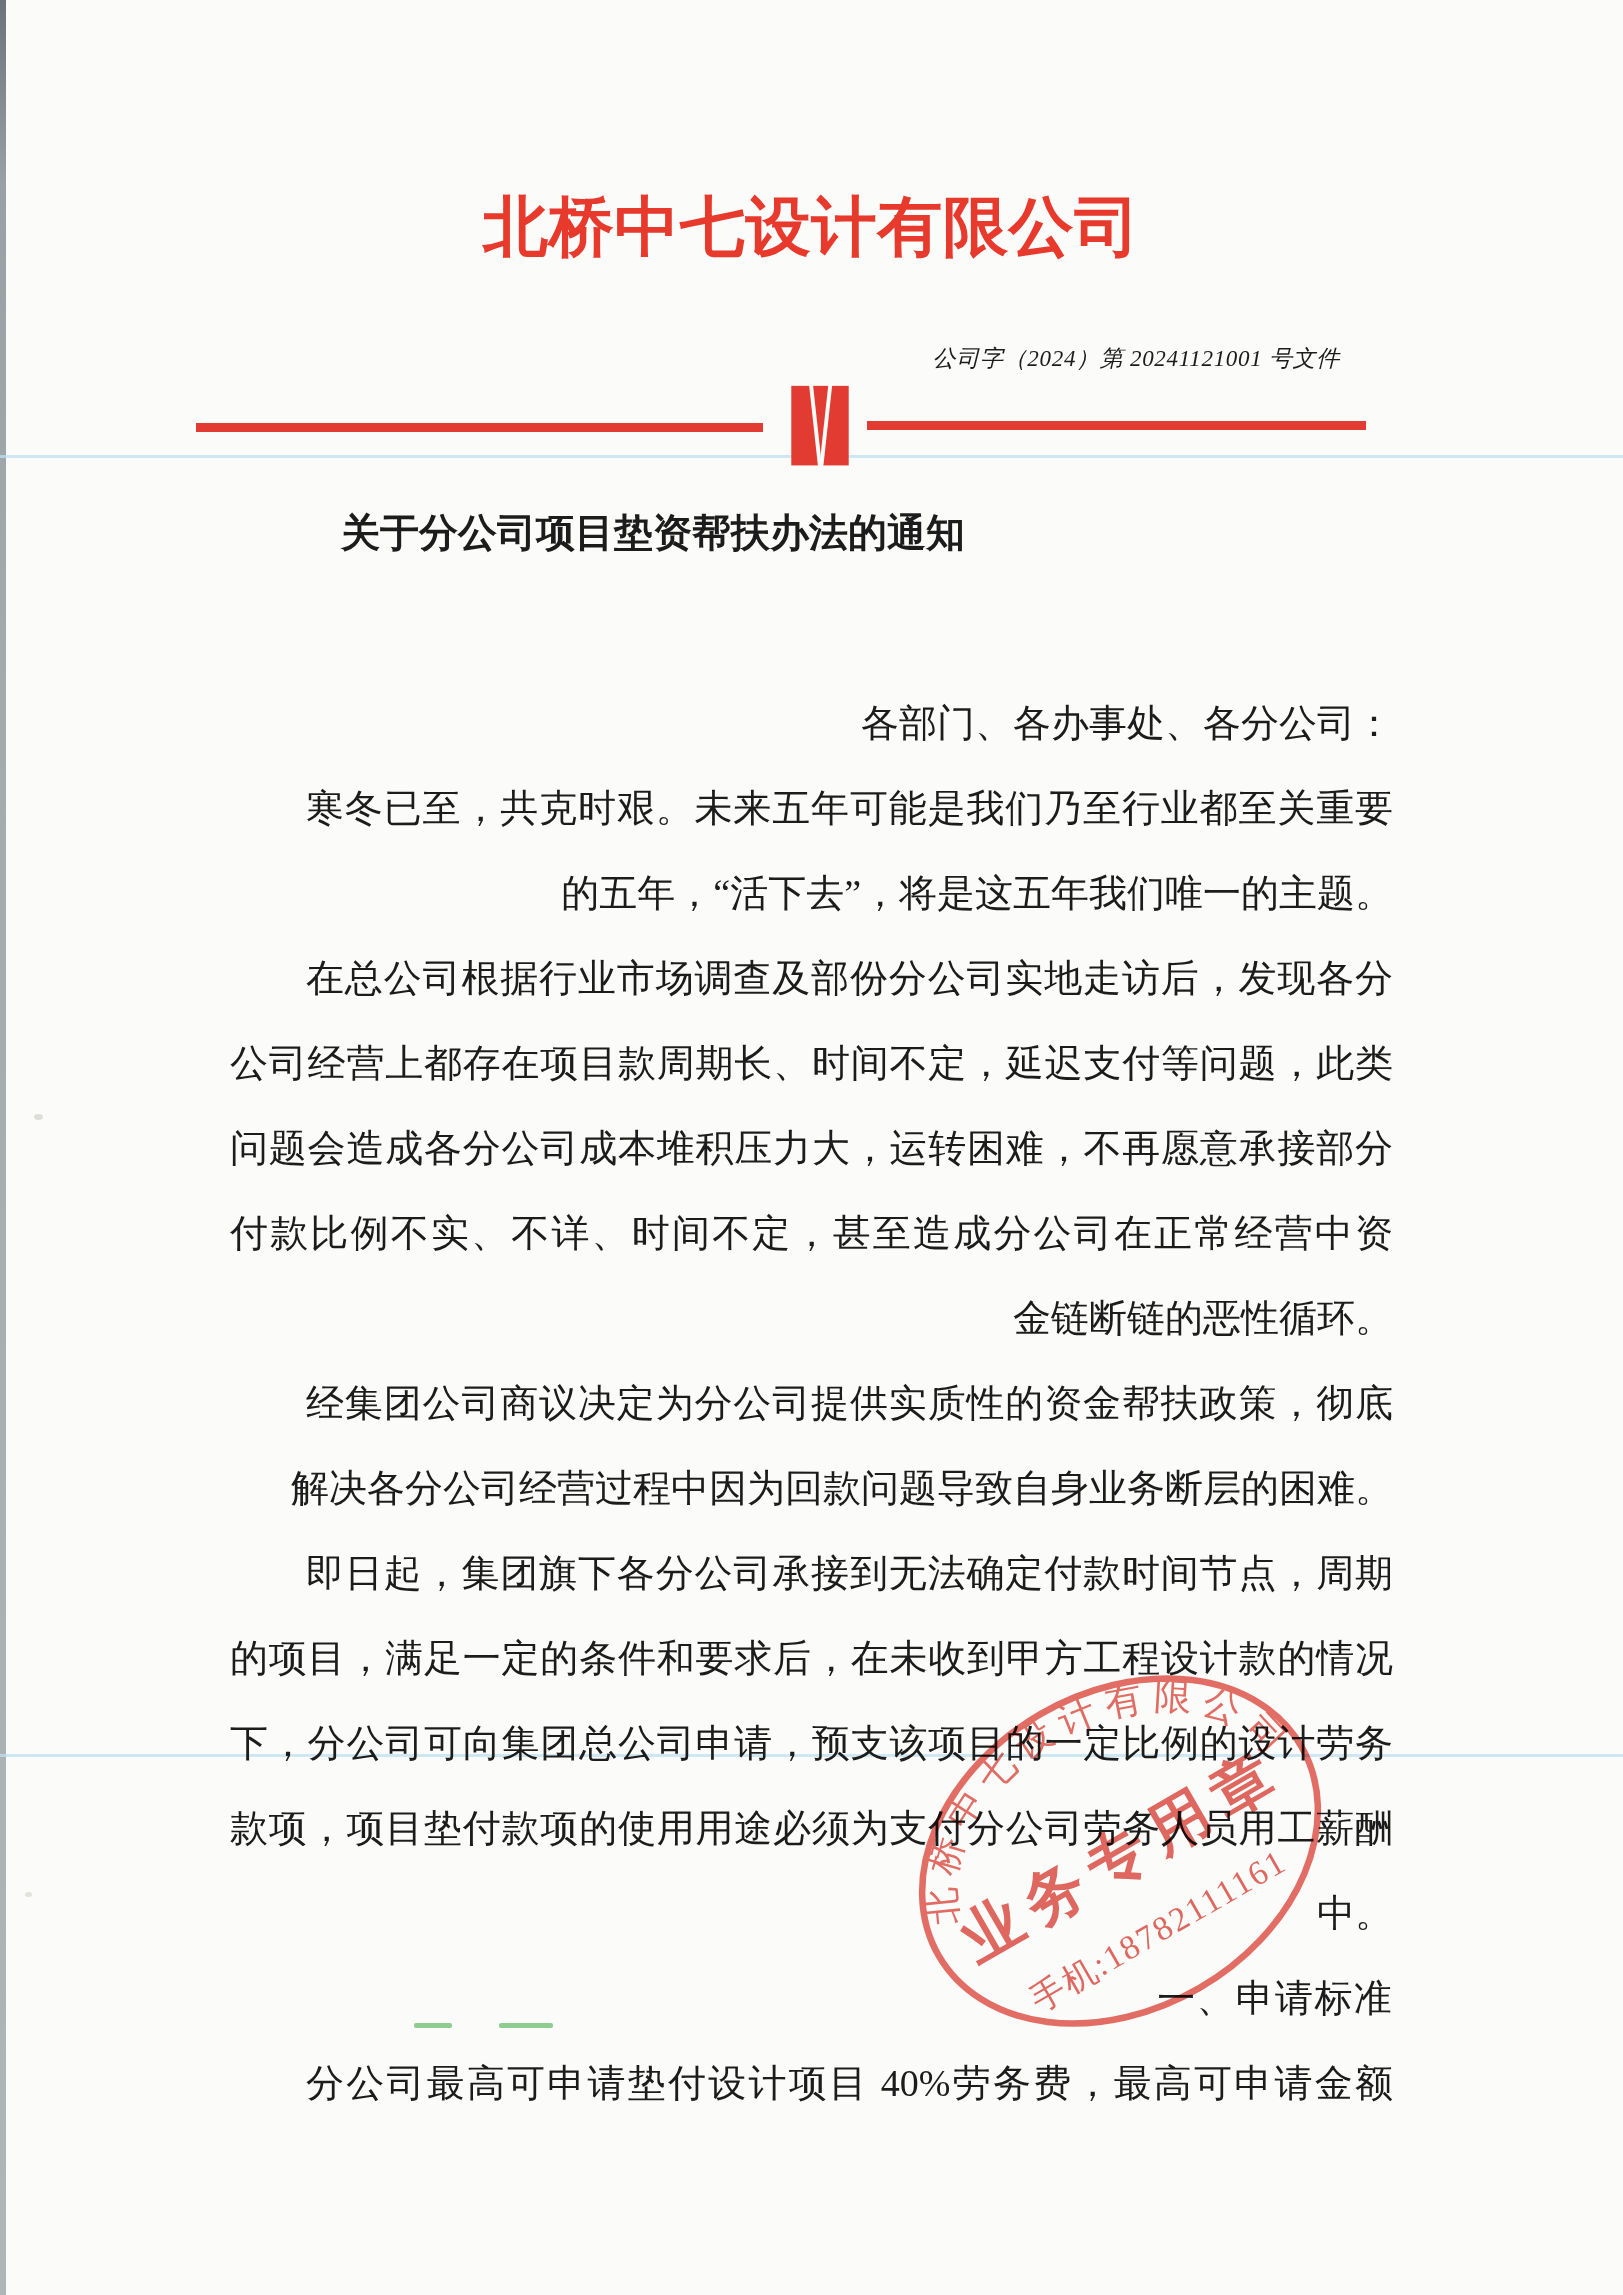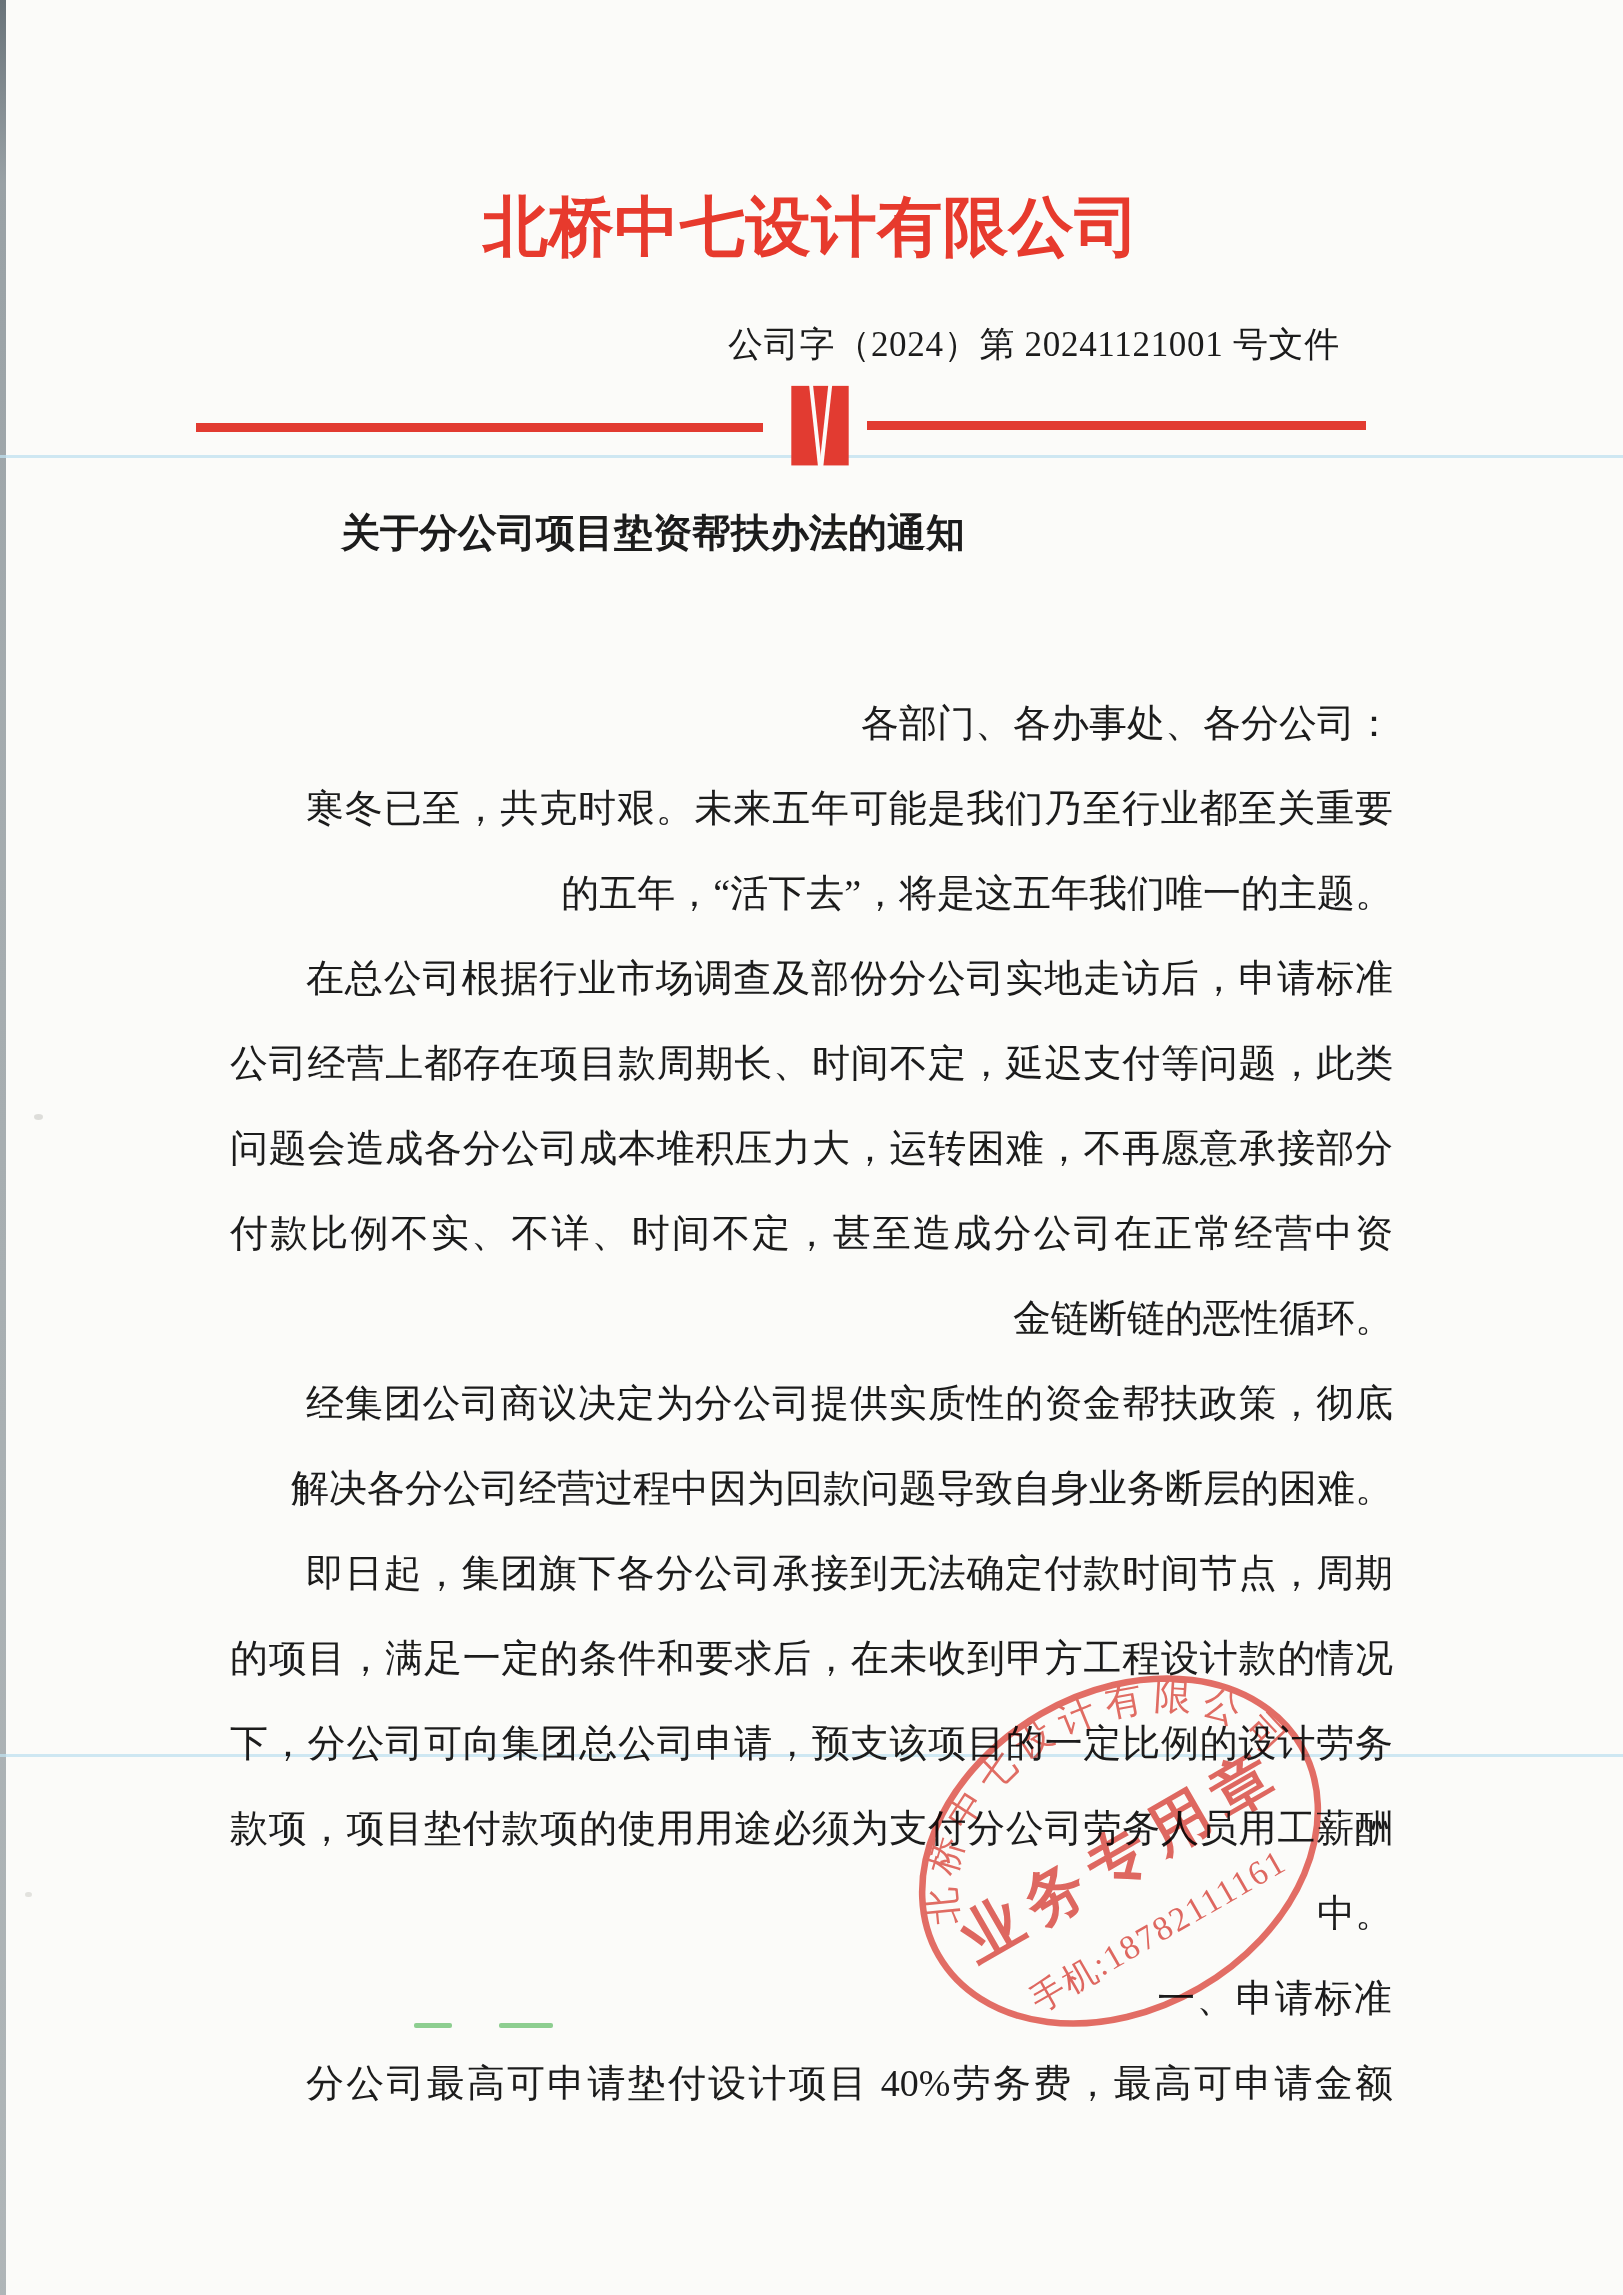--- a/index.html
+++ b/index.html
@@ -20,22 +20,22 @@
   .green-mark-1{left:414px;top:2023px;width:38px;}
   .green-mark-2{left:499px;top:2023px;width:54px;}
   .speck{position:absolute;background:#c9c9c4;border-radius:50%;}
   .speck-1{left:34px;top:1114px;width:9.2px;height:5.9px;opacity:.6;}
   .speck-2{left:25px;top:1892px;width:6.5px;height:5.2px;opacity:.5;}
 
   
   .company-title{position:absolute;left:0;top:185px;width:1623px;margin:0;
     text-align:center;color:var(--title-red);font-size:65px;font-weight:bold;
     letter-spacing:0.7px;line-height:85px;font-family:"Liberation Serif", serif;}
-  .doc-number{position:absolute;top:324px;right:283px;color:var(--ink);
-    font-size:35px;line-height:41px;letter-spacing:0.7px;}
+  .doc-number{position:absolute;top:338px;right:283px;color:var(--ink);
+    font-size:23px;line-height:41px;letter-spacing:0.7px;font-style:italic;}
 
   
   .divider-line{position:absolute;background:var(--line-red);height:8.5px;}
   .divider-left{left:196px;top:423px;width:567px;}
   .divider-right{left:867px;top:421px;width:499px;}
   .logo{position:absolute;left:790px;top:383px;width:60px;height:84px;}
 
   
   .doc-title{position:absolute;left:0;top:503px;width:1306px;margin:0;
     text-align:center;color:var(--ink);font-size:39px;font-weight:bold;
@@ -76,21 +76,21 @@
     <path d="M62,0 L48,128" stroke="#fbfbf9" stroke-width="6" fill="none"></path>
   </svg>
   <div class="divider-line divider-right"></div>
 
   <h2 class="doc-title">关于分公司项目垫资帮扶办法的通知</h2>
 
   <div class="body-text" id="body-lines">
       <div class="line">各部门、各办事处、各分公司：</div>
       <div class="line indent justify">寒冬已至，共克时艰。未来五年可能是我们乃至行业都至关重要</div>
       <div class="line">的五年，“活下去”，将是这五年我们唯一的主题。</div>
-      <div class="line indent justify">在总公司根据行业市场调查及部份分公司实地走访后，申请标准</div>
+      <div class="line indent justify">在总公司根据行业市场调查及部份分公司实地走访后，发现各分</div>
       <div class="line justify">公司经营上都存在项目款周期长、时间不定，延迟支付等问题，此类</div>
       <div class="line justify">问题会造成各分公司成本堆积压力大，运转困难，不再愿意承接部分</div>
       <div class="line justify">付款比例不实、不详、时间不定，甚至造成分公司在正常经营中资</div>
       <div class="line">金链断链的恶性循环。</div>
       <div class="line indent justify">经集团公司商议决定为分公司提供实质性的资金帮扶政策，彻底</div>
       <div class="line">解决各分公司经营过程中因为回款问题导致自身业务断层的困难。</div>
       <div class="line indent justify">即日起，集团旗下各分公司承接到无法确定付款时间节点，周期</div>
       <div class="line justify">的项目，满足一定的条件和要求后，在未收到甲方工程设计款的情况</div>
       <div class="line justify">下，分公司可向集团总公司申请，预支该项目的一定比例的设计劳务</div>
       <div class="line justify">款项，项目垫付款项的使用用途必须为支付分公司劳务人员用工薪酬</div>

